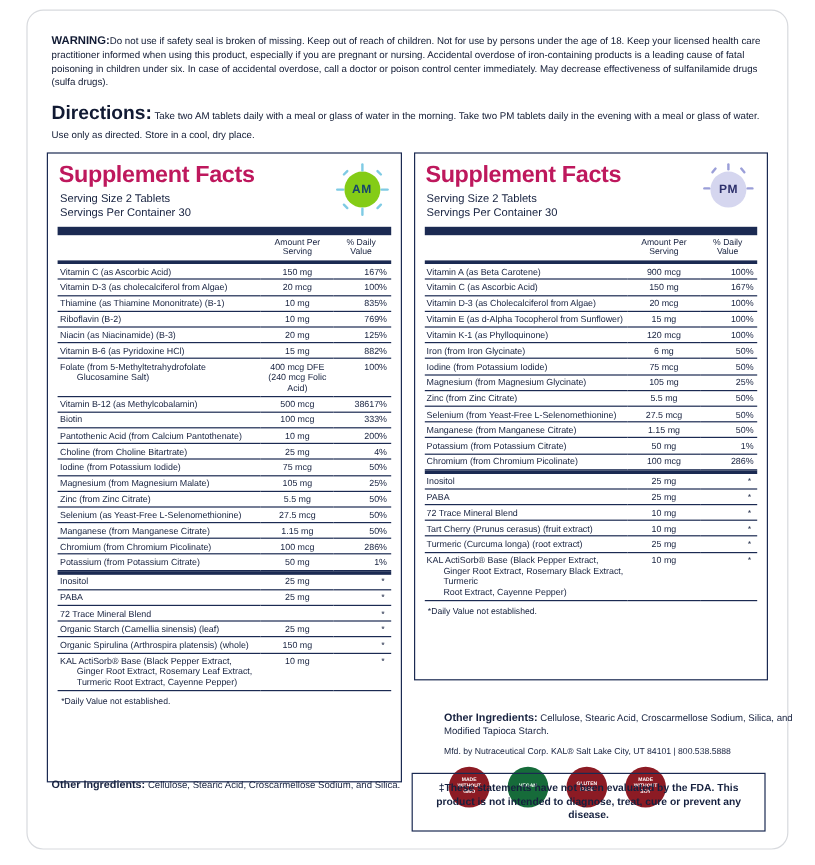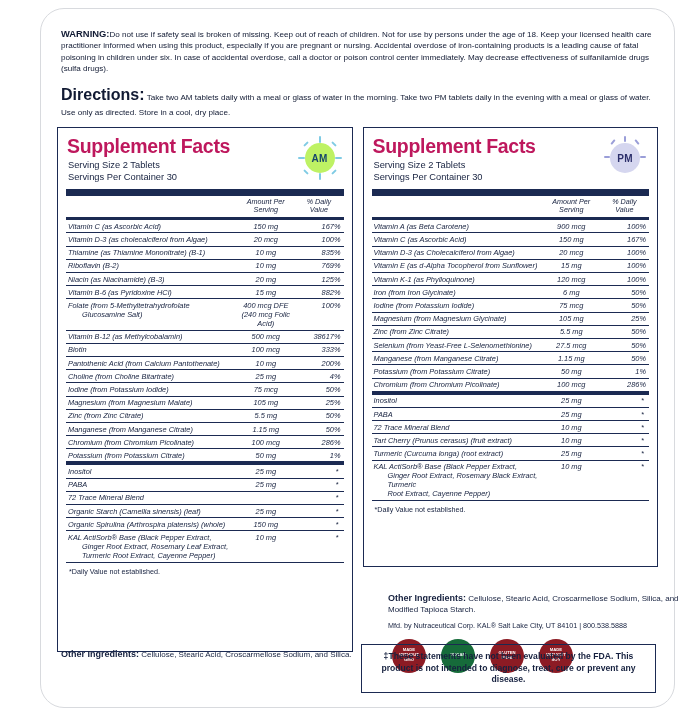--- a/index.html
+++ b/index.html
@@ -10,23 +10,22 @@
     font-family: "Liberation Sans", sans-serif;
     color: #16213f;
     overflow: hidden;
   }
   .label {
     position: absolute;
     left: 22px; top: 8px;
     width: 635px; height: 700px;
     background: #ffffff;
     border: 1px solid #d8dade;
-    border-radius: 24px;
+    border-radius: 14px;
     padding: 12px 14px 6px 14px;
-    margin-left: 18px;
   }
   
   .warning, .directions {
     font-size: 8.1px;
     line-height: 1.42;
     color: #111a33;
     text-align: left;
   }
   .warning { margin: 6px 4px 0 6px; }
   .directions { margin: 9px 4px 0 6px; }
@@ -64,34 +63,34 @@
     position: absolute;
     right: 10px; top: 8px;
     width: 44px; height: 44px;
     display: flex; align-items: center; justify-content: center;
   }
   .badge .ring {
     width: 30px; height: 30px; border-radius: 50%;
     display: flex; align-items: center; justify-content: center;
     font-size: 10px; font-weight: bold; letter-spacing: .3px;
   }
-  .badge.am .ring { background: #bef264; color: #16456b; }
+  .badge.am .ring { background: #84cc16; color: #16456b; }
   .badge.pm .ring { background: #d5d6ef; color: #2c2f6b; }
   .ray {
     position: absolute;
     background: currentColor;
     border-radius: 1px;
   }
   .badge.am { color: #7fcbe4; }
   .badge.pm { color: #9a9ed8; }
 
   .rule-thick { height: 7px; background: #1b2a52; margin: 6px 0 0 0; }
   .rule-med  { height: 3px; background: #1b2a52; }
 
-  table.facts { width: 100%; border-collapse: collapse; font-size: 7.4px; font-style: italic; }
+  table.facts { width: 100%; border-collapse: collapse; font-size: 7.4px; }
   table.facts td { padding: 1.6px 1px; vertical-align: top; }
   table.facts tr.row td { border-bottom: 0.7px solid #1b2a52; }
   .c-name { width: 61%; padding-left: 2px !important; }
   .c-amt  { width: 22%; text-align: center; }
   .c-dv   { width: 17%; text-align: right; padding-right: 3px !important; }
   .hdr td { font-size: 7.2px; text-align: center; font-weight: normal; line-height:1.15; padding-bottom:3px !important;}
   .hdr td.c-name { border:0; }
   .indent { display:block; padding-left: 14px; }
   .note-dagger { text-align: right; padding-right: 5px !important; }
   .footnote { font-size: 7.2px; margin-top: 4px; padding-left: 3px; }
@@ -247,20 +246,25 @@
               <td class="c-dv">50%</td>
             </tr>
         <tr class="row">
               <td class="c-name">Magnesium (from Magnesium Malate)</td>
               <td class="c-amt">105 mg</td>
               <td class="c-dv">25%</td>
             </tr>
         <tr class="row">
               <td class="c-name">Zinc (from Zinc Citrate)</td>
               <td class="c-amt">5.5 mg</td>
+              <td class="c-dv">50%</td>
+            </tr>
+        <tr class="row">
+              <td class="c-name">Selenium (as Yeast-Free L-Selenomethionine)</td>
+              <td class="c-amt">27.5 mcg</td>
               <td class="c-dv">50%</td>
             </tr>
         <tr class="row">
               <td class="c-name">Manganese (from Manganese Citrate)</td>
               <td class="c-amt">1.15 mg</td>
               <td class="c-dv">50%</td>
             </tr>
         <tr class="row">
               <td class="c-name">Chromium (from Chromium Picolinate)</td>
               <td class="c-amt">100 mcg</td>

